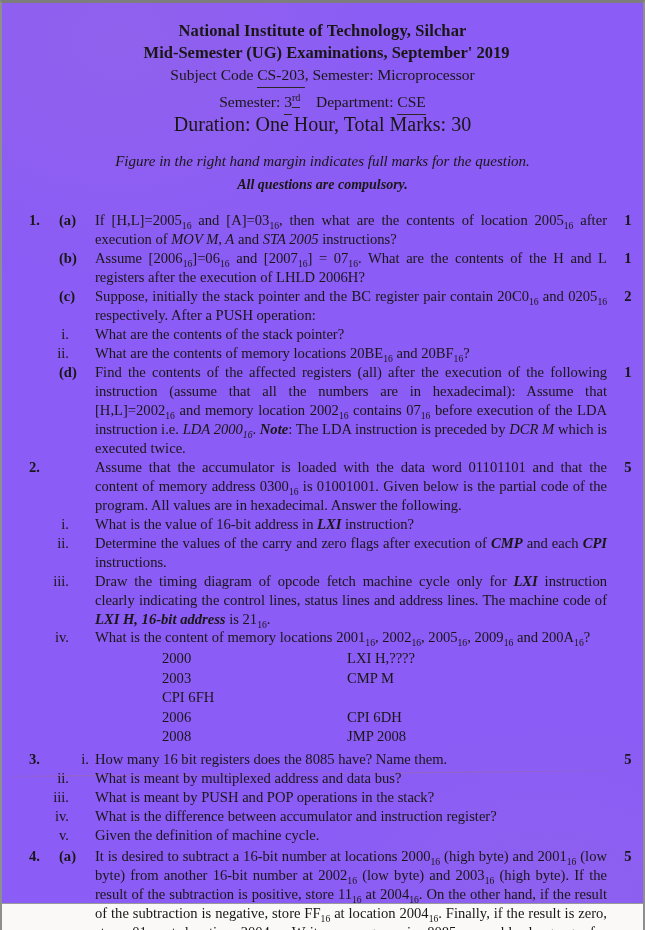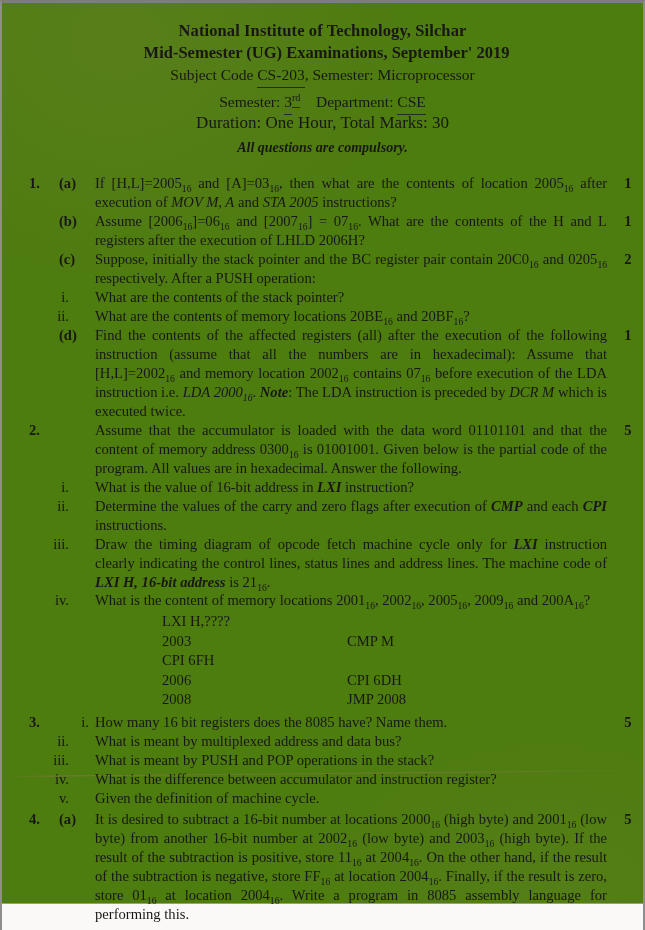--- a/index.html
+++ b/index.html
@@ -4,21 +4,21 @@
 <style>
   html, body {
     margin: 0;
     padding: 0;
     background: #6b6b6b;
   }
   .page {
     position: relative;
     width: 645px;
     height: 930px;
-    background: #4d7c0f;
+    background: #8b5cf6;
     overflow: hidden;
     font-family: "Liberation Serif", "DejaVu Serif", serif;
     color: #191715;
     box-sizing: border-box;
     border-left: 2px solid #8e8e8e;
     border-right: 2px solid #8e8e8e;
     border-top: 3px solid #7d7d7d;
   }
   
   .scan-bottom-edge {
@@ -69,21 +69,21 @@
     letter-spacing: 0.1px;
   }
   .hdr-line2 {
     font-weight: bold;
     font-size: 16.5px;
     margin-top: 2px;
     padding-left: 8px;
   }
   .hdr-line3 { font-size: 15.5px; margin-top: 3px; }
   .hdr-line4 { font-size: 15.5px; margin-top: 8px; }
-  .hdr-line5 { font-size: 17px; margin-top: 2px; }
+  .hdr-line5 { font-size: 20px; margin-top: 2px; }
   .u { border-bottom: 1px solid #2a2724; padding-bottom: 4px; }
   .sup { font-size: 0.66em; vertical-align: super; }
 
   .notice1 {
     text-align: center;
     font-style: italic;
     font-size: 15px;
     margin-top: 17px;
   }
   .notice2 {
@@ -182,20 +182,21 @@
   <div class="content">
 
     <div class="hdr">
       <div class="hdr-line1">National Institute of Technology, Silchar</div>
       <div class="hdr-line2">Mid-Semester (UG) Examinations, September' 2019</div>
       <div class="hdr-line3"><span>Subject Code </span><span class="u">CS-203</span><span>, Semester: Microprocessor</span></div>
       <div class="hdr-line4"><span>Semester: </span><span class="u">3</span><span class="sup u">rd</span>&nbsp;&nbsp;&nbsp;&nbsp;<span>Department: </span><span class="u">CSE</span></div>
       <div class="hdr-line5">Duration: One Hour, Total Marks: 30</div>
     </div>
 
+    <div class="notice1">Figure in the right hand margin indicates full marks for the question.</div>
     <div class="notice2">All questions are compulsory.</div>
 
     <div class="qwrap">
 
       <div class="qrow">
         <div class="qnum">1.</div>
         <div class="qsub">(a)</div>
         <div class="qbody"><span>If [H,L]=2005</span><sub>16</sub><span> and [A]=03</span><sub>16</sub><span>, then what are the contents of location 2005</span><sub>16</sub><span> after execution of </span><span class="it">MOV M, A</span><span> and </span><span class="it">STA 2005</span><span> instructions?</span></div>
         <div class="qmarks">1</div>
       </div>
@@ -261,20 +262,21 @@
       </div>
 
       <div class="rrow">
         <div class="rlead"><span class="rnum">iv.</span></div>
         <div class="rbody"><span>What is the content of memory locations 2001</span><sub>16</sub><span>, 2002</span><sub>16</sub><span>, 2005</span><sub>16</sub><span>, 2009</span><sub>16</sub><span> and 200A</span><sub>16</sub><span>?</span></div>
         <div class="rmarks"></div>
       </div>
 
       <div class="code-list">
         <div class="code-row">
+          <div class="code-addr">2000</div>
           <div class="code-ins">LXI H,????</div>
         </div>
         <div class="code-row">
           <div class="code-addr">2003</div>
           <div class="code-ins">CMP M</div>
         </div>
         <div class="code-row">
           <div class="code-ins">CPI 6FH</div>
         </div>
         <div class="code-row">

